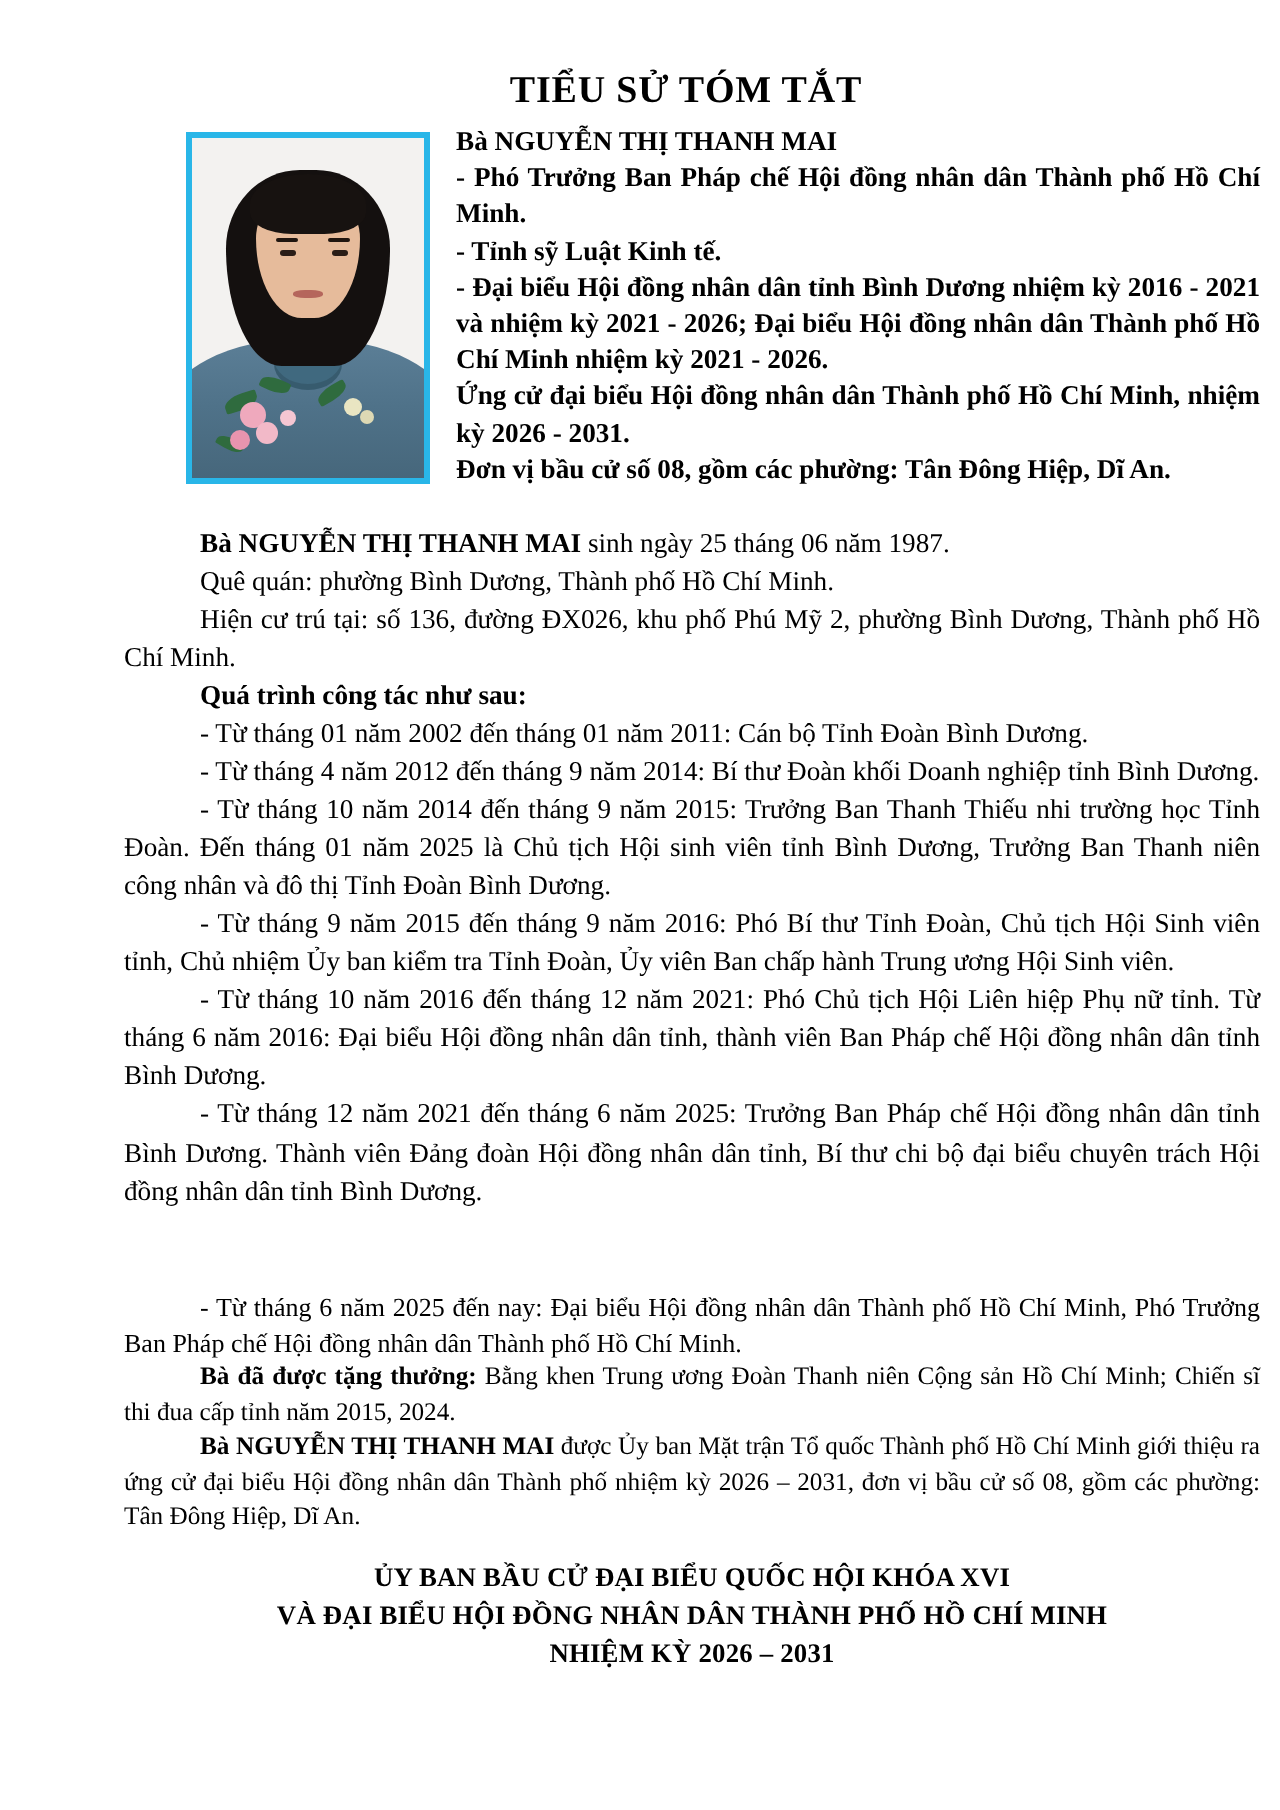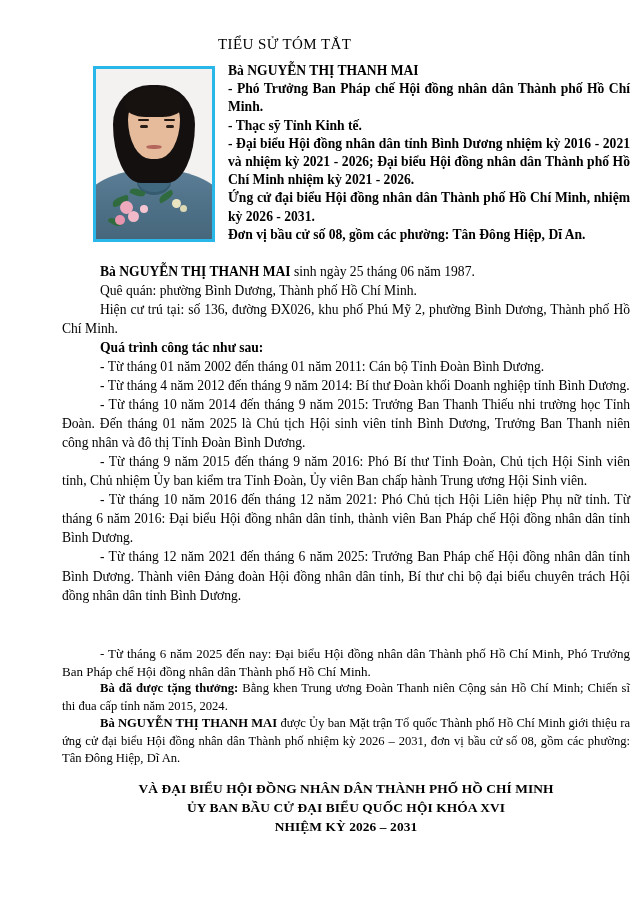--- a/index.html
+++ b/index.html
@@ -18,22 +18,23 @@
     color: #000000;
     box-sizing: border-box;
   }
 
   
   .doc-title {
     position: absolute;
     left: 218px;
     top: 36px;
     width: 250px;
-    font-size: 15px;
-    font-weight: normal;
+    text-align: center;
+    font-size: 19px;
+    font-weight: bold;
     letter-spacing: 0.4px;
     line-height: 1.1;
   }
 
   
   .photo-frame {
     position: absolute;
     left: 93px;
     top: 66px;
     width: 122px;
@@ -243,21 +244,21 @@
       <div class="ph-flower" style="left:19px; top:146px; width:10px; height:10px; background:#e894ae;"></div>
       <div class="ph-flower" style="left:44px; top:136px; width:8px; height:8px; background:#f5c6d2;"></div>
       <div class="ph-flower" style="left:76px; top:130px; width:9px; height:9px; background:#e9e5c2;"></div>
       <div class="ph-flower" style="left:84px; top:136px; width:7px; height:7px; background:#ddd9b4;"></div>
     </div>
   </div>
 
   <div class="header-block">
     <p>Bà NGUYỄN THỊ THANH MAI</p>
     <p>- Phó Trưởng Ban Pháp chế Hội đồng nhân dân Thành phố Hồ Chí Minh.</p>
-    <p>- Thạc sỹ Tỉnh Kinh tế.</p>
+    <p>- Tỉnh sỹ Luật Kinh tế.</p>
     <p>- Đại biểu Hội đồng nhân dân tỉnh Bình Dương nhiệm kỳ 2016 - 2021 và nhiệm kỳ 2021 - 2026; Đại biểu Hội đồng nhân dân Thành phố Hồ Chí Minh nhiệm kỳ 2021 - 2026.</p>
     <p>Ứng cử đại biểu Hội đồng nhân dân Thành phố Hồ Chí Minh, nhiệm kỳ 2026 - 2031.</p>
     <p>Đơn vị bầu cử số 08, gồm các phường: Tân Đông Hiệp, Dĩ An.</p>
   </div>
 
   <div class="body-block">
 
     <p><span class="b">Bà NGUYỄN THỊ THANH MAI</span><span> sinh ngày 25 tháng 06 năm 1987.</span></p>
 
     <p>Quê quán: phường Bình Dương, Thành phố Hồ Chí Minh.</p>
@@ -274,18 +275,18 @@
     <p>- Từ tháng 12 năm 2021 đến tháng 6 năm 2025: Trưởng Ban Pháp chế Hội đồng nhân dân tỉnh Bình Dương. Thành viên Đảng đoàn Hội đồng nhân dân tỉnh, Bí thư chi bộ đại biểu chuyên trách Hội đồng nhân dân tỉnh Bình Dương.</p>
     <p class="tight2">- Từ tháng 6 năm 2025 đến nay: Đại biểu Hội đồng nhân dân Thành phố Hồ Chí Minh, Phó Trưởng Ban Pháp chế Hội đồng nhân dân Thành phố Hồ Chí Minh.</p>
 
     <p class="tight"><span class="b">Bà đã được tặng thưởng:</span><span> Bằng khen Trung ương Đoàn Thanh niên Cộng sản Hồ Chí Minh; Chiến sĩ thi đua cấp tỉnh năm 2015, 2024.</span></p>
 
     <p class="tight"><span class="b">Bà NGUYỄN THỊ THANH MAI</span><span> được Ủy ban Mặt trận Tổ quốc Thành phố Hồ Chí Minh giới thiệu ra ứng cử đại biểu Hội đồng nhân dân Thành phố nhiệm kỳ 2026 – 2031, đơn vị bầu cử số 08, gồm các phường: Tân Đông Hiệp, Dĩ An.</span></p>
 
   </div>
 
   <div class="footer-block">
+    <p>ỦY BAN BẦU CỬ ĐẠI BIỂU QUỐC HỘI KHÓA XVI</p>
     <p>VÀ ĐẠI BIỂU HỘI ĐỒNG NHÂN DÂN THÀNH PHỐ HỒ CHÍ MINH</p>
-    <p>ỦY BAN BẦU CỬ ĐẠI BIỂU QUỐC HỘI KHÓA XVI</p>
     <p>NHIỆM KỲ 2026 – 2031</p>
   </div>
 
 </div>
 
 </body></html>

